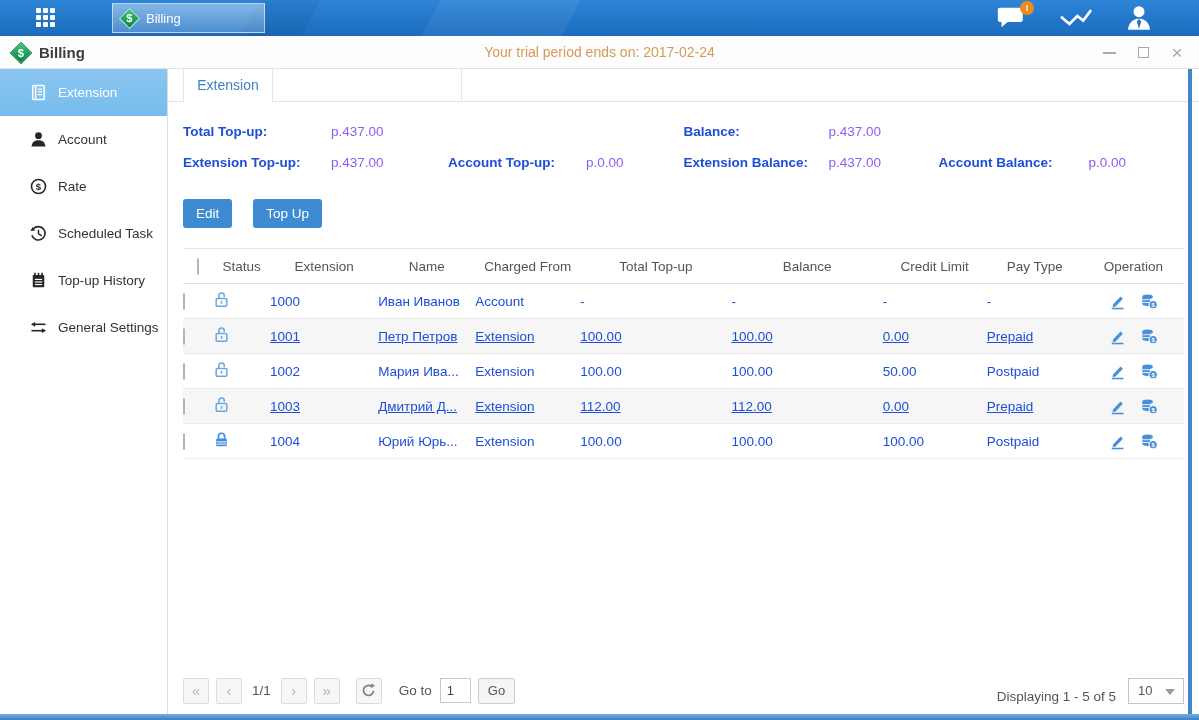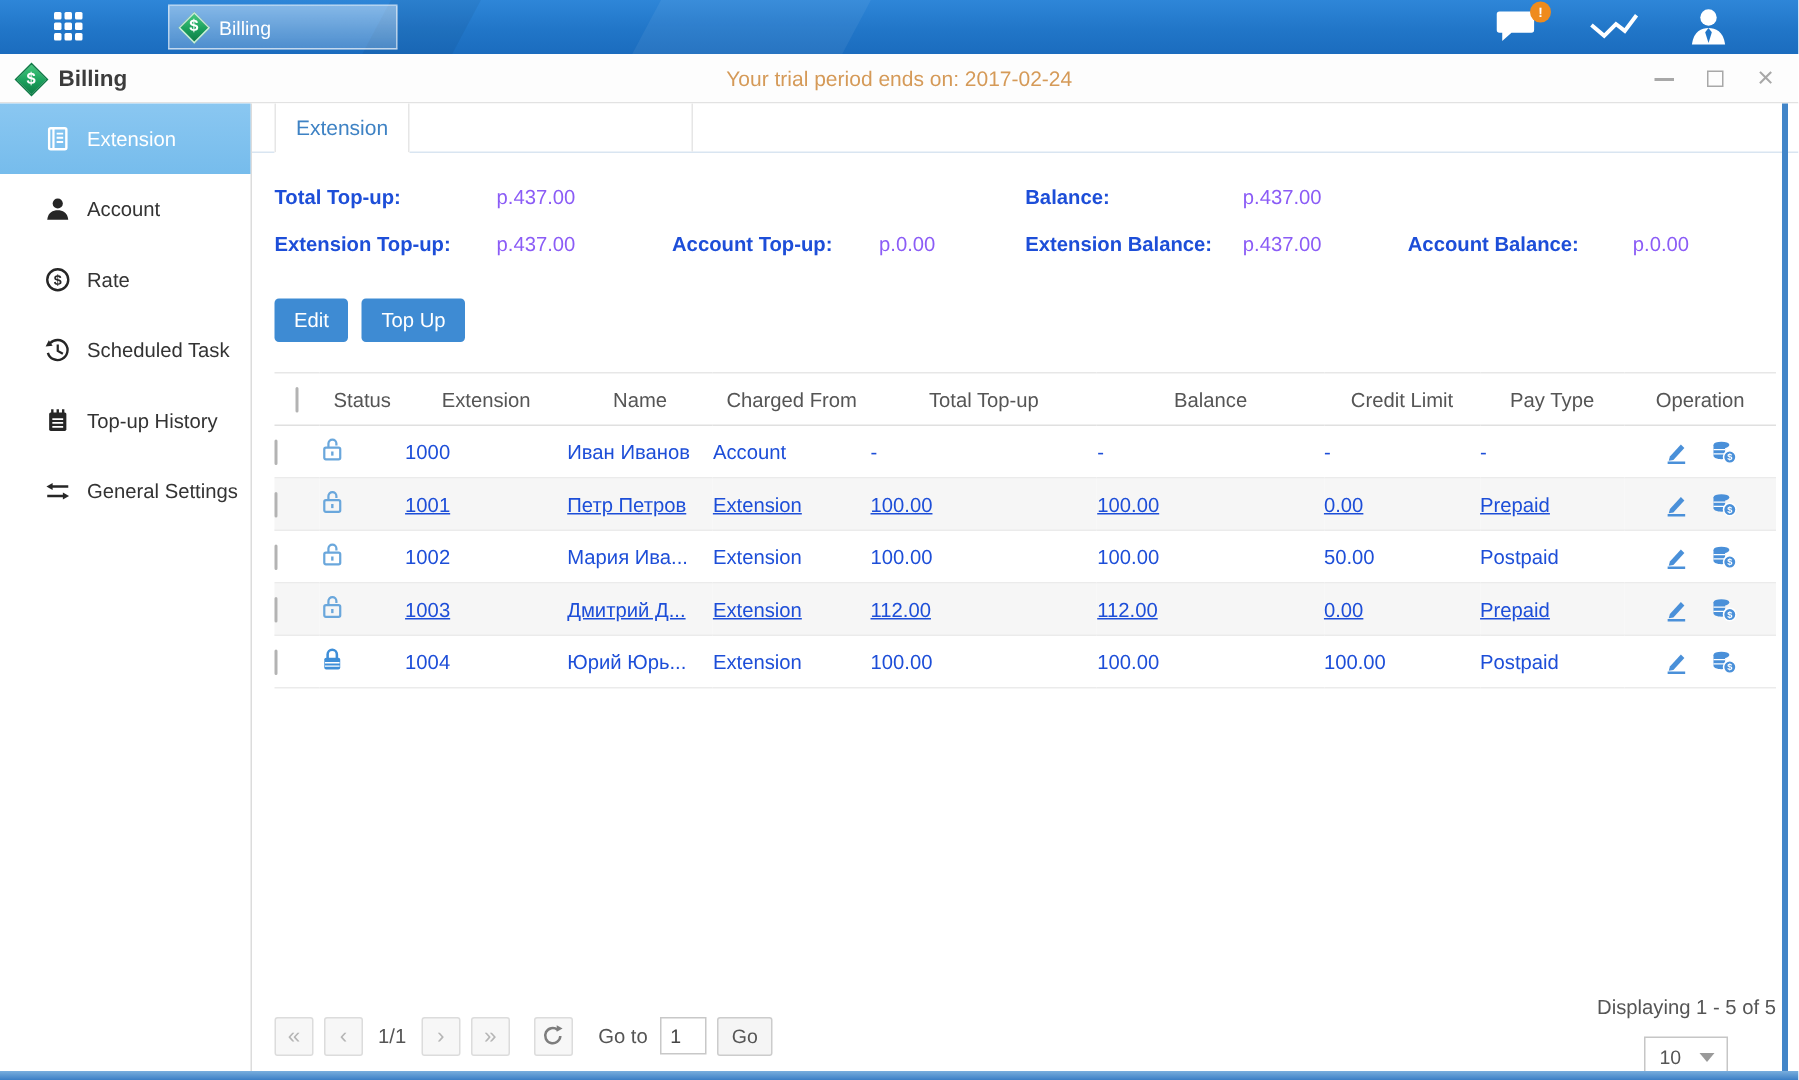--- a/index.html
+++ b/index.html
@@ -98,21 +98,21 @@
   .tab-empty { width:189px; border-right:1px solid #e6e6e6; }
 
   .stats { display:flex; margin:14px 15px 0; font-size:13.5px; }
   .stats-col { width:50%; }
   .stat-row { height:31px; display:flex; align-items:center; }
   .s-label { font-weight:bold; color:#1d4ed8; }
   .s-val { color:#8b5cf6;margin-left:20px; }
   .w128 { width:128px; } .w117 { width:117px; } .w118 { width:118px; }
   .w125 { width:125px; } .w110 { width:110px; } .w130 { width:130px; }
 
-  .toolbar { margin:21px 15px 0; display:flex; gap:9px; }
+  .toolbar { margin:21px 15px 0; display:flex; gap:21px; }
   .btn-blue {
     background:#3e8bd3; color:#fff; border:none; font-size:13.5px;
     padding:7px 13px; border-radius:3px; cursor:pointer;
     font-family:"Liberation Sans","DejaVu Sans",sans-serif;
   }
 
   table.ext { margin:20px 15px 0; width:calc(100% - 30px); border-collapse:collapse; font-size:13.5px; }
   table.ext th {
     height:35px; font-weight:normal; color:#555; text-align:center;
     border-top:1px solid #e7e7e7; border-bottom:1px solid #e0e0e0;
@@ -139,21 +139,21 @@
   .goto-label { margin:0 8px 0 10px; }
   .goto-input {
     width:31px; height:25px; border:1px solid #c8c8c8; font-size:13px; padding-left:6px;
     font-family:"Liberation Sans","DejaVu Sans",sans-serif; color:#444;
   }
   .go-btn {
     margin-left:7px; height:26px; padding:0 9px; background:#f5f5f5; border:1px solid #ccc;
     border-radius:2px; font-size:13px; color:#555; cursor:pointer;
     font-family:"Liberation Sans","DejaVu Sans",sans-serif;
   }
-  .pager-right { margin-left:auto; display:flex; align-items:center; gap:12px;flex-direction:column; }
+  .pager-right { margin-left:auto; display:flex; align-items:flex-end; gap:12px; }
   .page-size {
     width:56px; height:26px; border:1px solid #c6c6c6; background:#fff; position:relative;
     display:flex; align-items:center; padding-left:9px; font-size:13px; color:#555; cursor:pointer;
   }
   .page-size i {
     position:absolute; right:8px; top:10px; width:0; height:0;
     border-left:5px solid transparent; border-right:5px solid transparent; border-top:6px solid #9a9a9a;
   }
 
   

